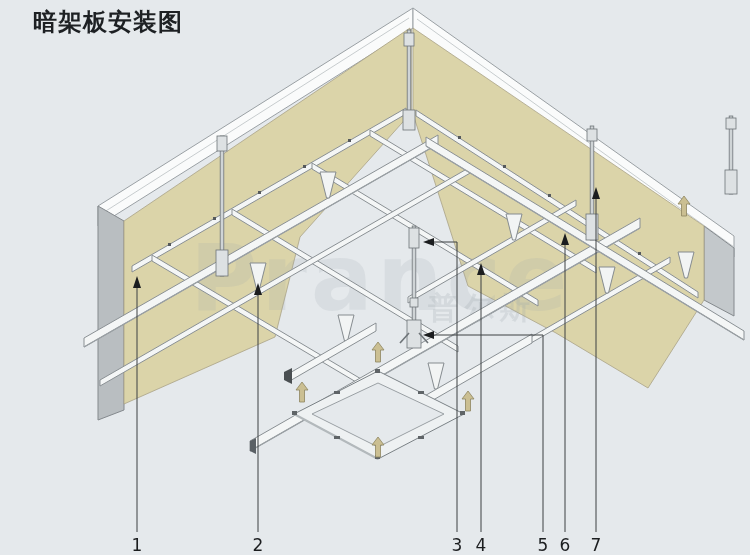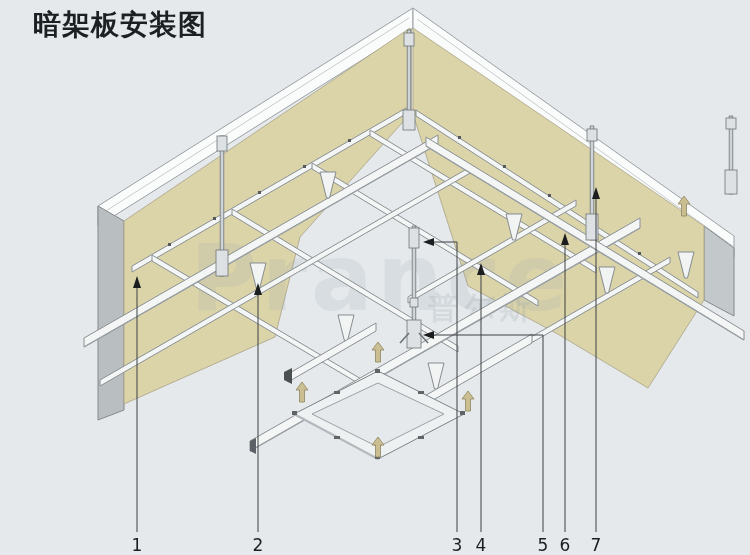--- a/index.html
+++ b/index.html
@@ -4,21 +4,21 @@
 <style>
   html,body{margin:0;padding:0;}
   body{
     width:750px;height:555px;position:relative;overflow:hidden;
     background:#e5e9ec;
     font-family:"DejaVu Sans","Liberation Sans",sans-serif;
   }
   #stage{position:absolute;left:0;top:0;width:750px;height:555px;}
   .page-title{
     position:absolute;left:33px;top:6px;
-    font-size:28px;font-weight:bold;color:#1d2023;letter-spacing:1px;
+    font-size:24px;font-weight:bold;color:#1d2023;letter-spacing:1px;
     font-family:"DejaVu Sans","Liberation Sans",sans-serif;
   }
   svg text.callout-num{
     font-family:"DejaVu Sans","Liberation Sans",sans-serif;
     font-size:17px;fill:#1b1d1f;
   }
   svg text.wm-latin{
     font-family:"DejaVu Sans","Liberation Sans",sans-serif;
     font-size:92px;font-weight:bold;fill:#9aa4ab;opacity:0.16;letter-spacing:4px;
   }

